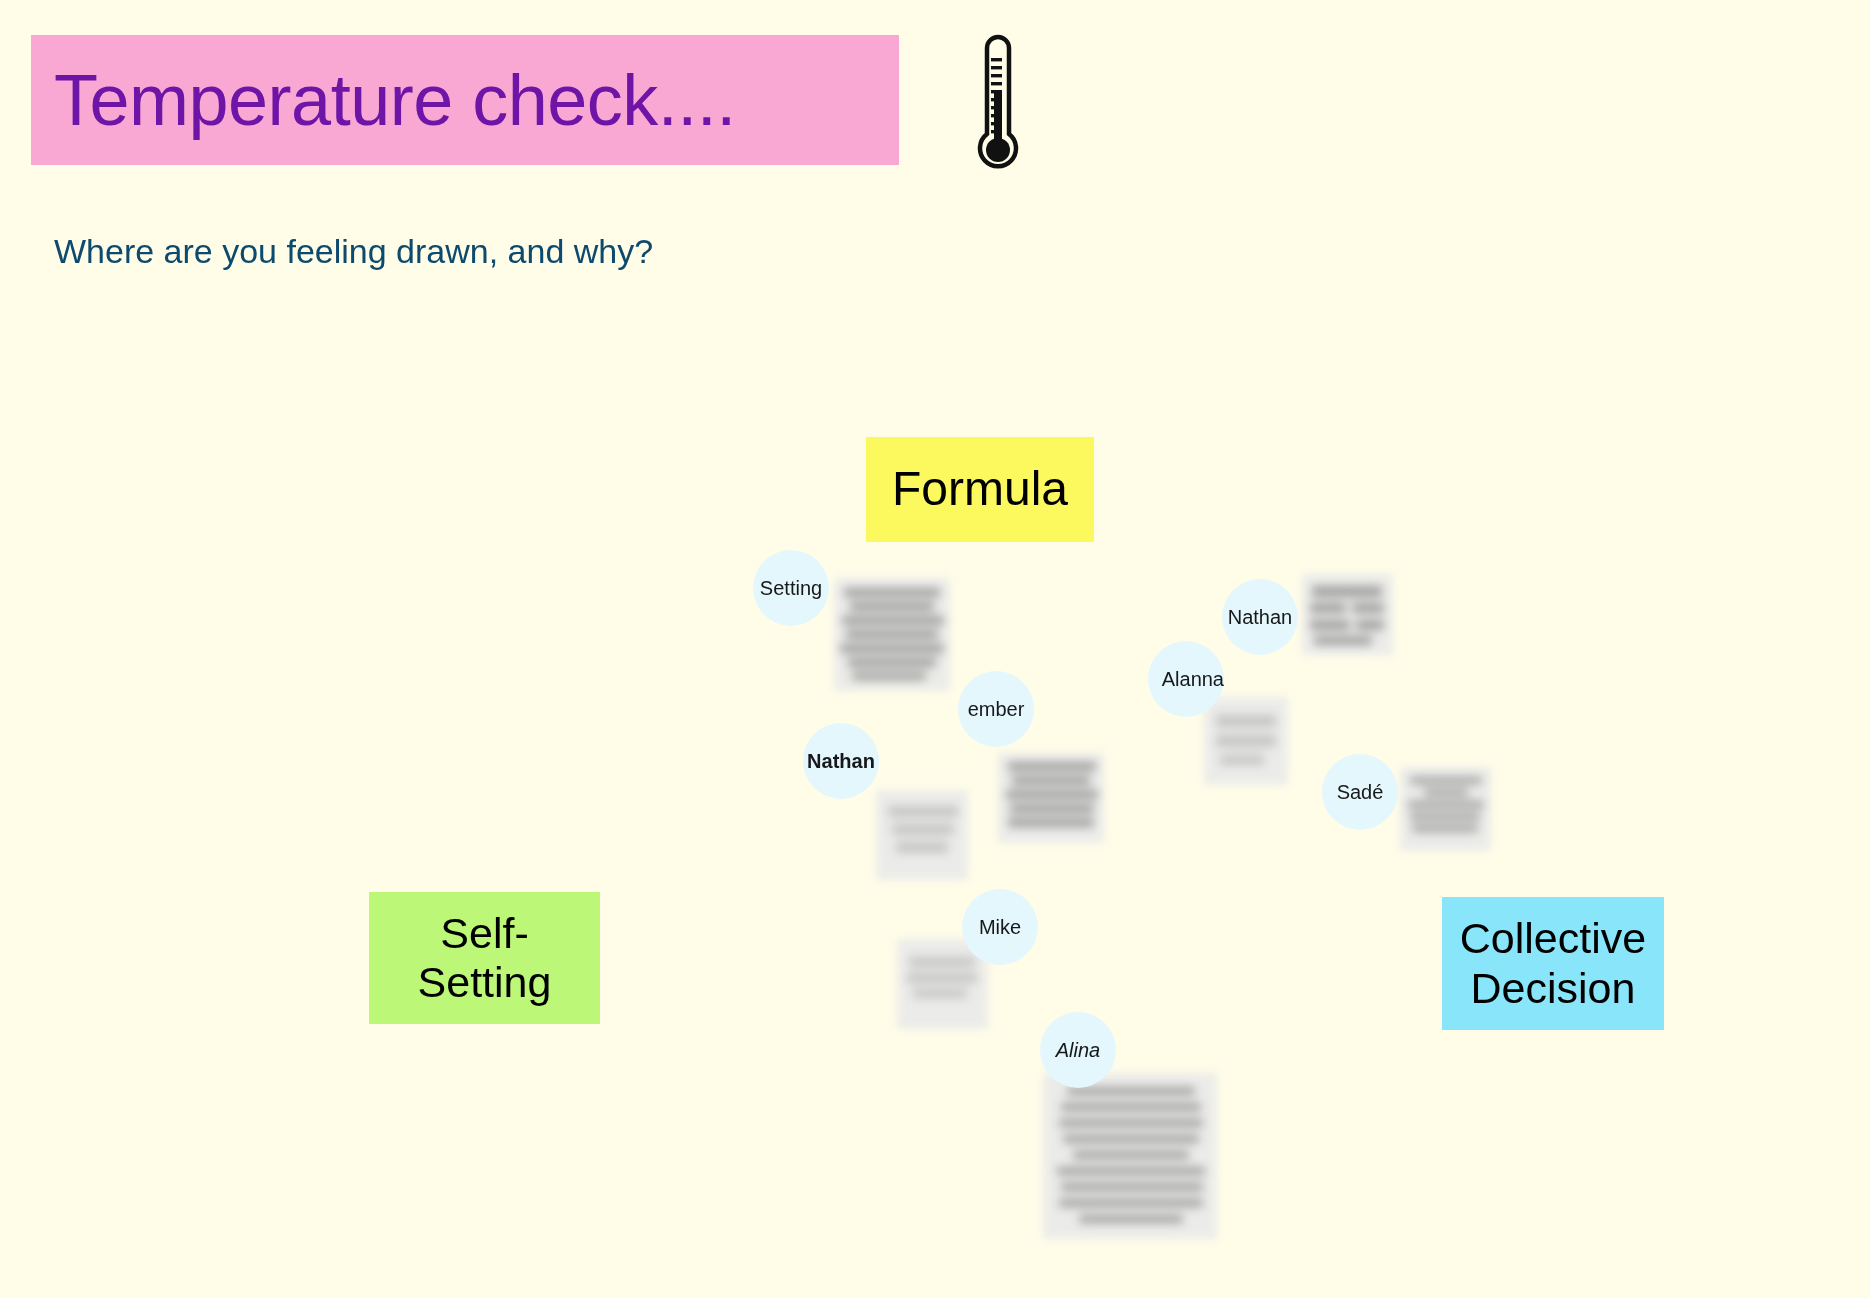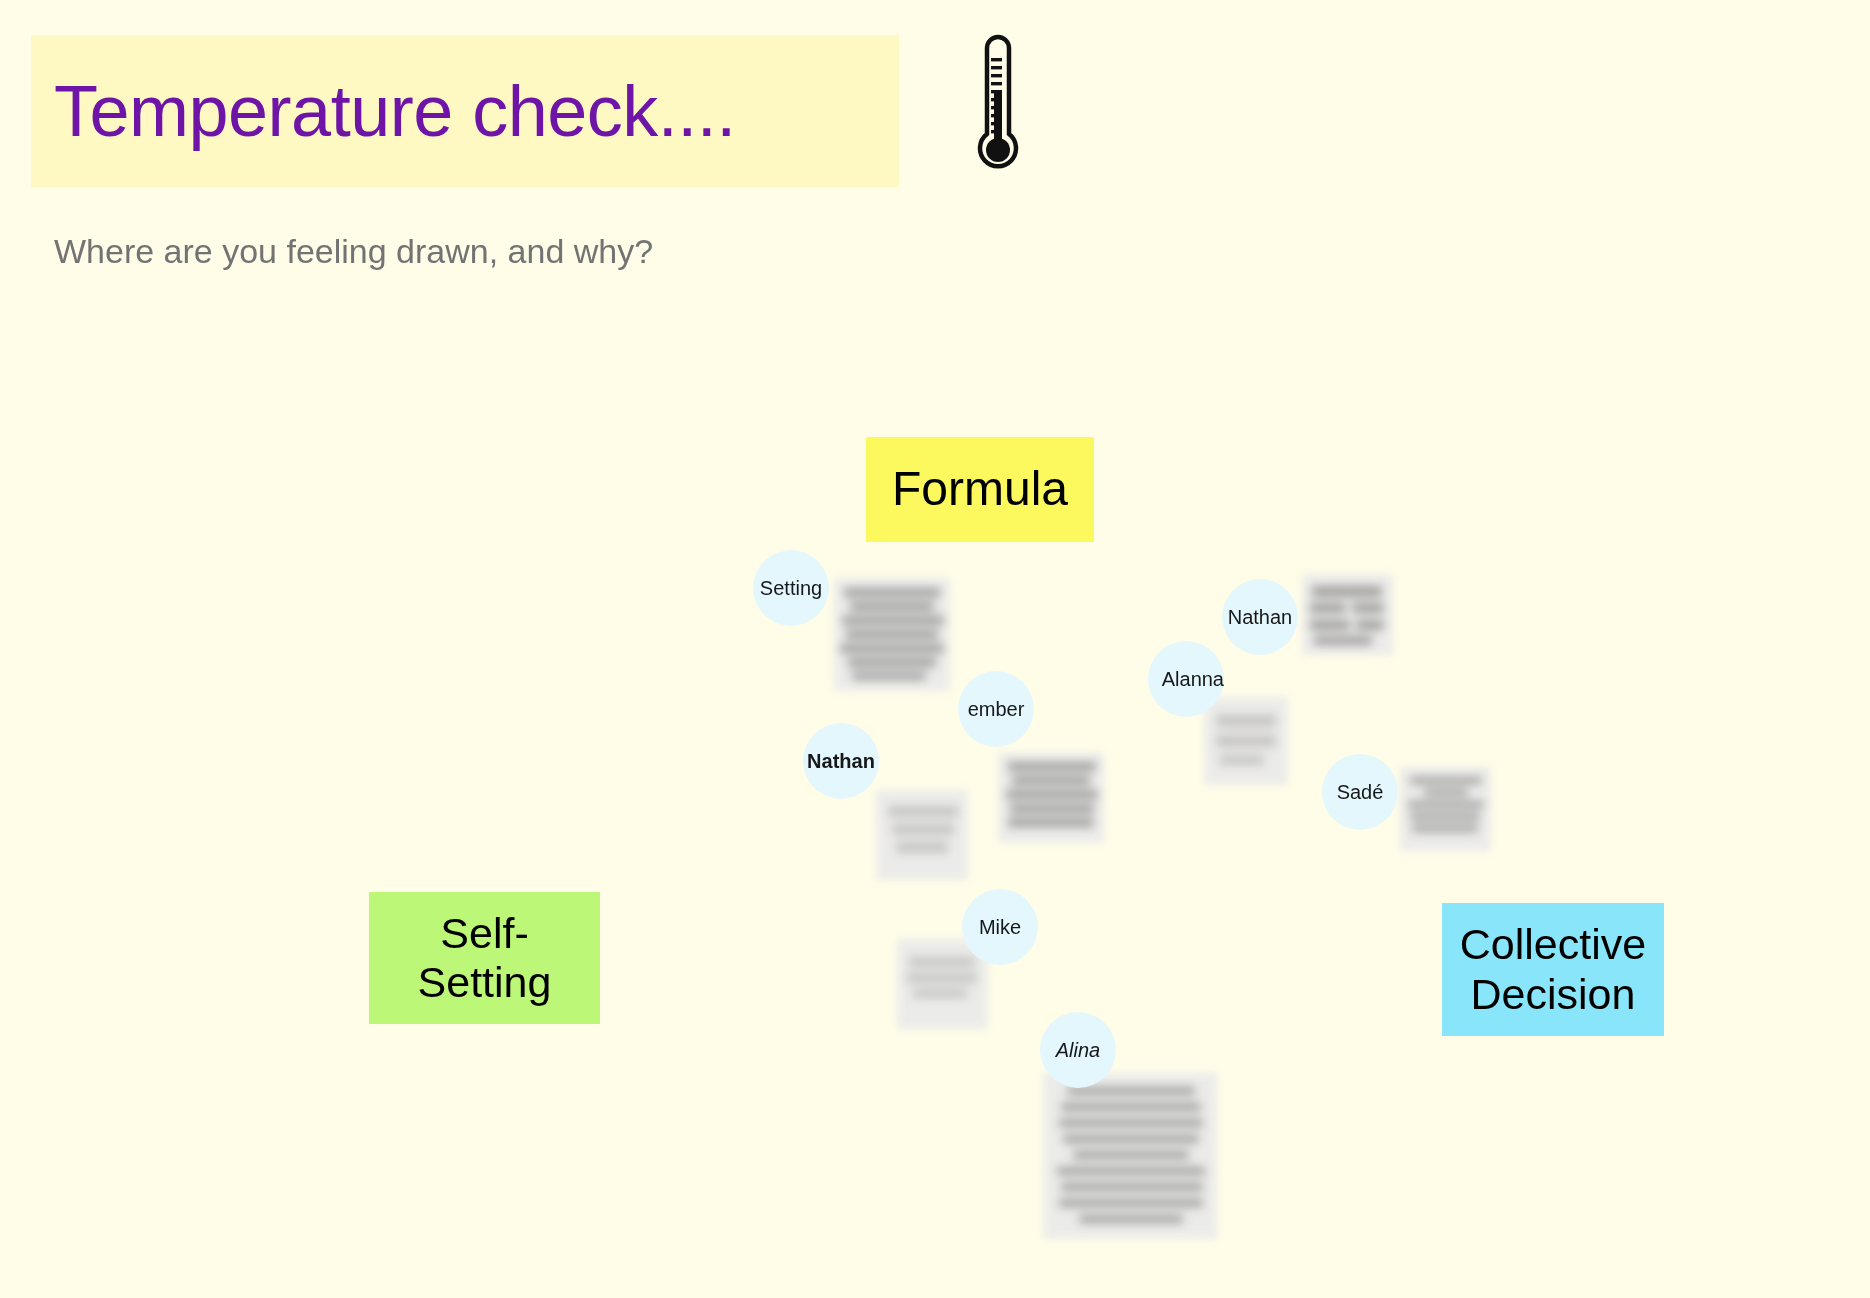--- a/index.html
+++ b/index.html
@@ -22,22 +22,22 @@
     width: 1870px;
     height: 1298px;
   }
 
   
   .header-banner {
     position: absolute;
     left: 31px;
     top: 35px;
     width: 868px;
-    height: 152px;
-    background: #fef9c3;
+    height: 130px;
+    background: #f9a8d4;
     display: flex;
     align-items: center;
   }
   .header-title {
     font-size: 72px;
     line-height: 1;
     color: #6E15A8;
     font-weight: 400;
     letter-spacing: -0.5px;
     padding-left: 23px;
@@ -52,21 +52,21 @@
     width: 66px;
     height: 145px;
   }
 
   
   .prompt {
     position: absolute;
     left: 54px;
     top: 232px;
     font-size: 34px;
-    color: #737373;
+    color: #0c4a6e;
     white-space: nowrap;
   }
 
   
   .cat-note {
     position: absolute;
     display: flex;
     align-items: center;
     justify-content: center;
     text-align: center;
@@ -90,21 +90,20 @@
     font-size: 43px;
     margin-left: 28px;
   }
   .cat-note.collective {
     left: 1442px;
     top: 897px;
     width: 222px;
     height: 133px;
     background: #89E6FA;
     font-size: 43px;
-    margin-top: 6px;
   }
   .cat-note span { display: block; }
 
   
   .avatar {
     position: absolute;
     background: #E4F7FD;
     border-radius: 50%;
     display: flex;
     align-items: center;

